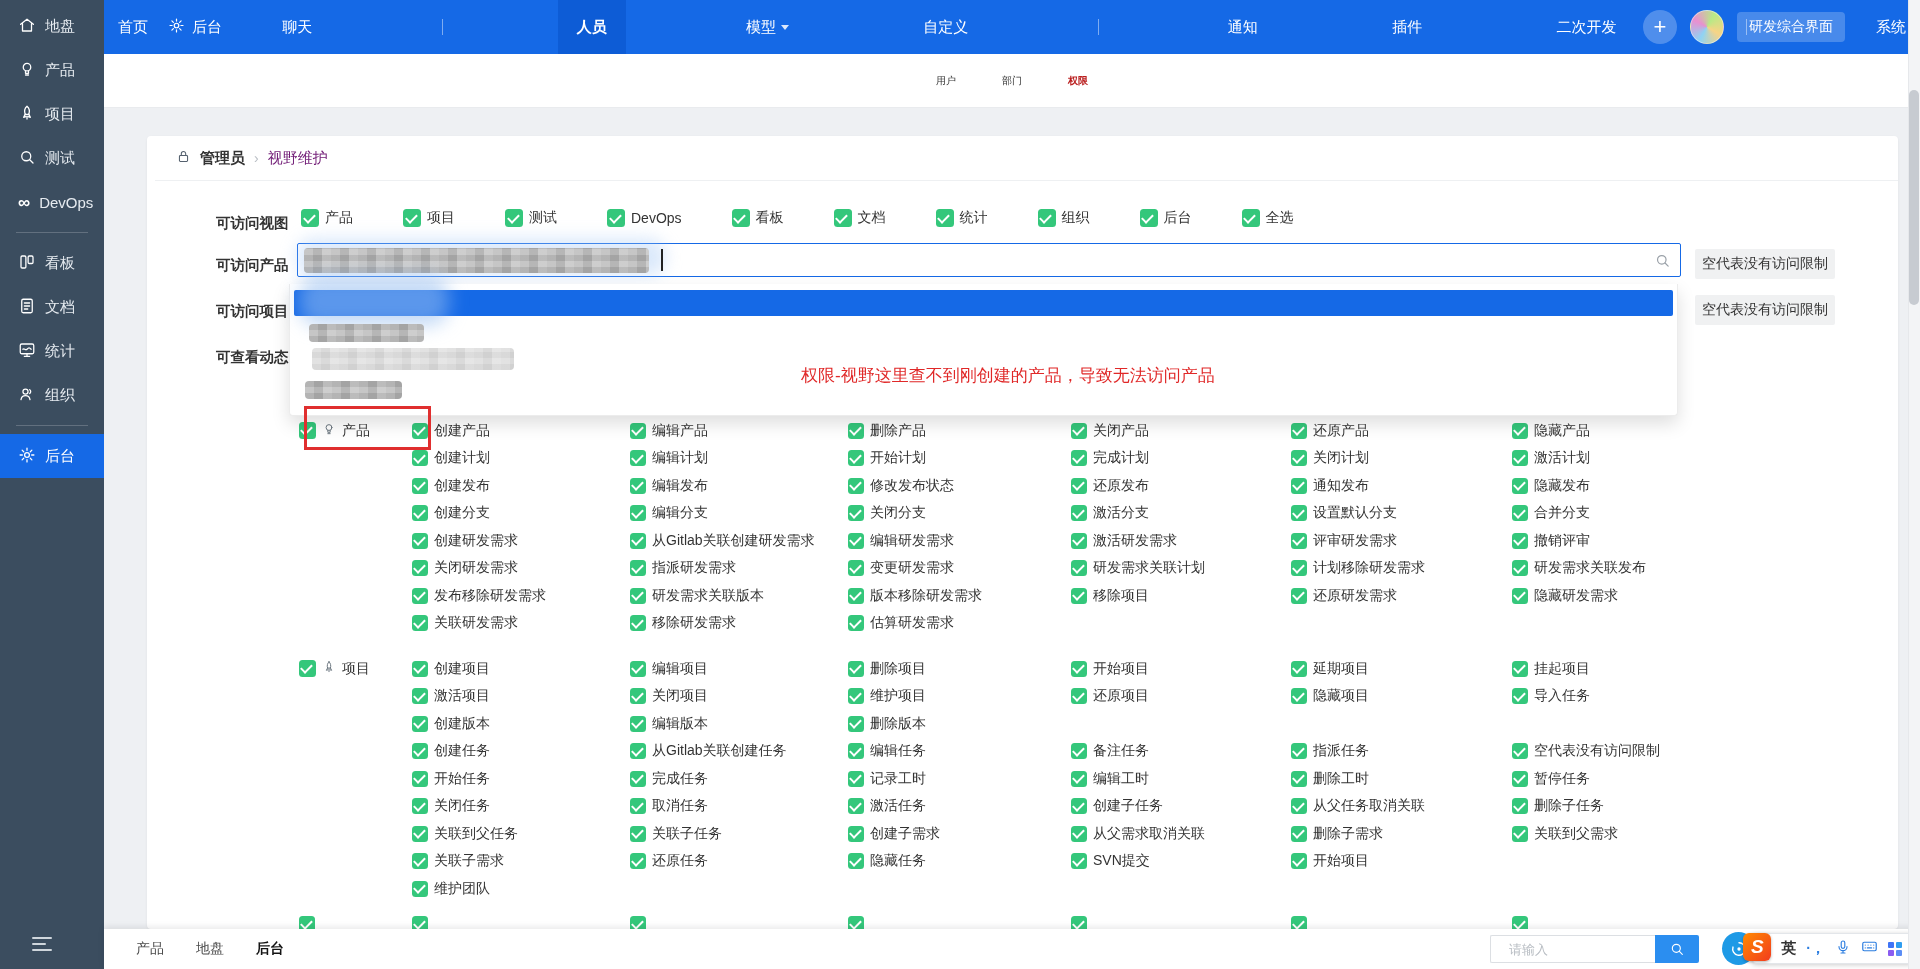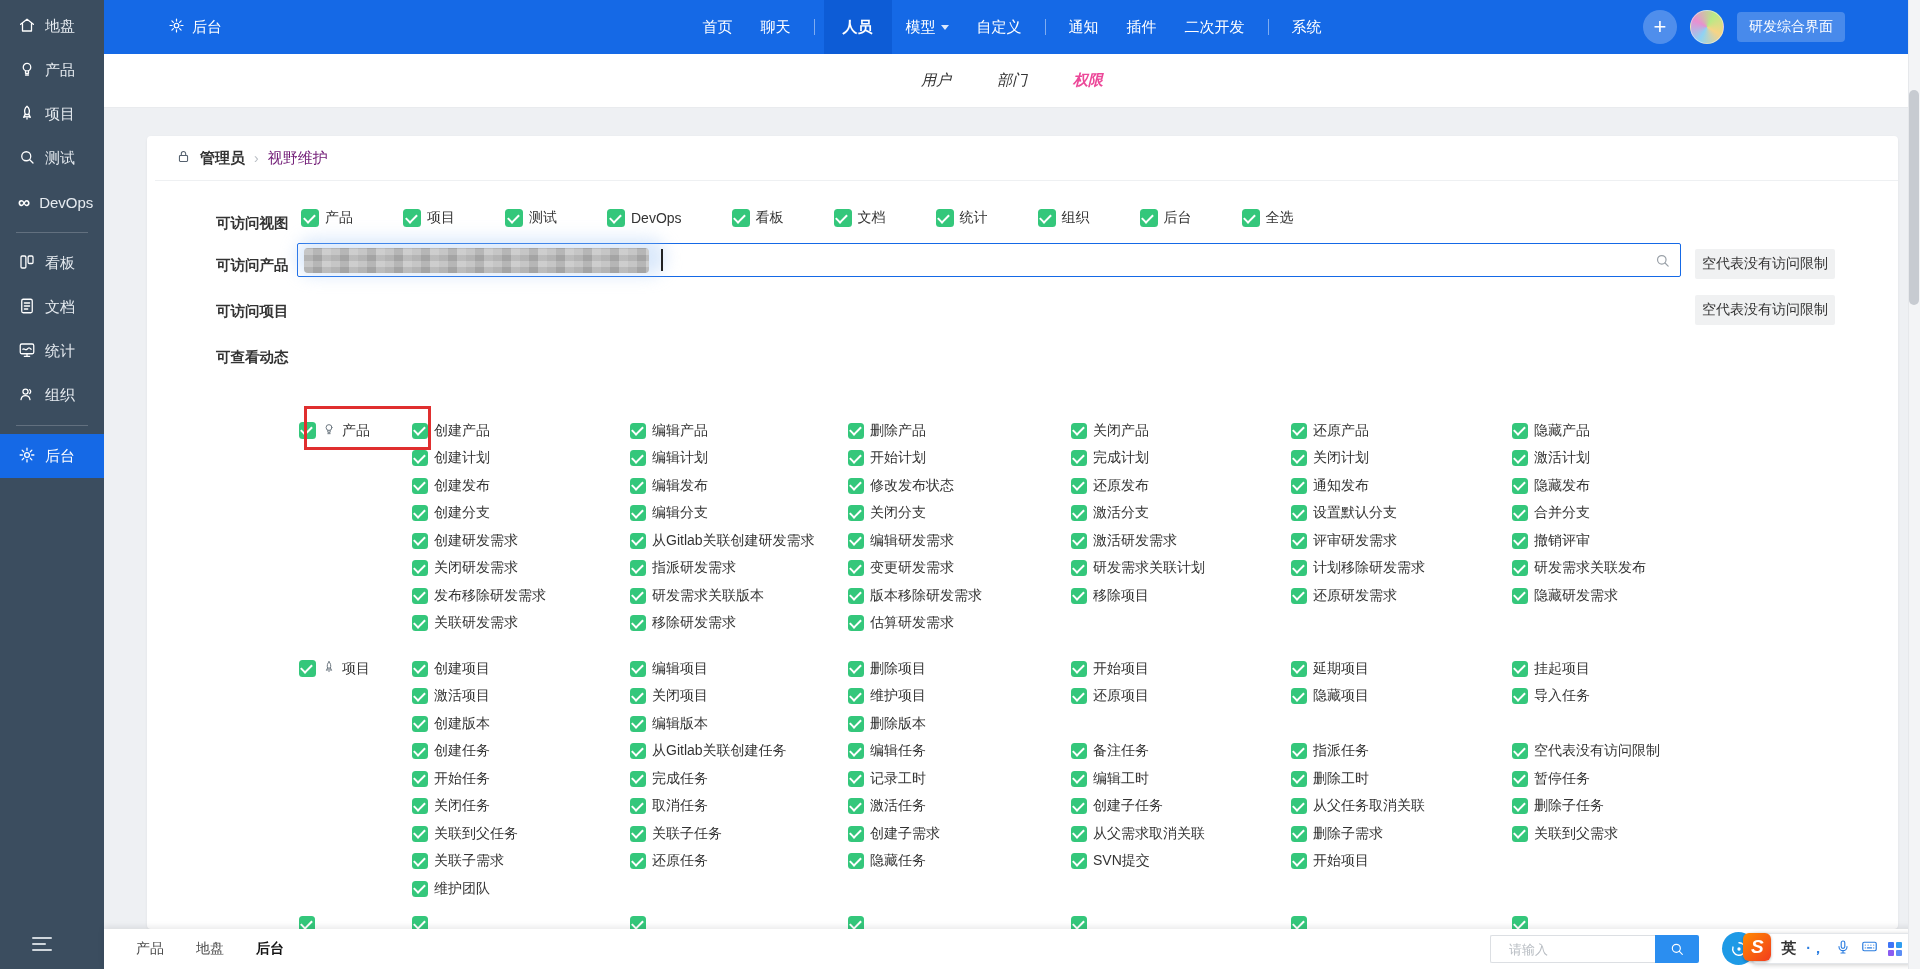--- a/index.html
+++ b/index.html
@@ -15,36 +15,36 @@
   .side-item.active{background:#1569e6;color:#fff;}
   .side-item svg{flex:none;}
   .side-div{border-top:1px solid rgba(255,255,255,.2);margin:8px 16px;}
   .side-toggle{position:absolute;left:32px;bottom:14px;width:20px;}
   .side-toggle i{display:block;height:2px;background:#cfd6dc;margin:4px 0;border-radius:1px;}
   .side-toggle i:nth-child(2){width:14px;}
 
   
   .topbar{position:absolute;left:104px;right:0;top:0;height:54px;background:#1569e6;color:#fff;z-index:10;}
   .tb-left{position:absolute;left:64px;top:0;height:54px;display:flex;align-items:center;gap:7px;font-size:15px;}
-  .tb-nav{position:absolute;left:0;right:0;top:0;height:54px;display:flex;justify-content:center;align-items:center;}
+  .tb-nav{position:absolute;left:0;right:0;top:0;height:54px;display:flex;justify-content:space-between;align-items:center;}
   .tb-item{height:54px;display:flex;align-items:center;padding:0 14px;font-size:15px;cursor:pointer;gap:5px;}
   .tb-item.active{background:#0d5cd6;padding:0 19px;font-weight:700;}
   .tb-divider{width:1px;height:16px;background:rgba(255,255,255,.45);margin:0 9px;}
   .caret{width:0;height:0;border-left:4px solid transparent;border-right:4px solid transparent;border-top:5px solid rgba(255,255,255,.85);}
   .tb-right{position:absolute;right:75px;top:0;height:54px;display:flex;align-items:center;gap:13px;}
   .plus-btn{width:34px;height:34px;border-radius:50%;background:rgba(255,255,255,.25);display:flex;align-items:center;justify-content:center;font-size:22px;font-weight:400;cursor:pointer;line-height:1;}
   .avatar{width:34px;height:34px;border-radius:50%;cursor:pointer;border:1px solid rgba(255,255,255,.4);
           background:conic-gradient(from 210deg,#8fd3f4,#e98fd0,#b8e986,#f7d486,#8fd3f4);}
   .ws-btn{height:30px;padding:0 12px;border-radius:4px;background:rgba(255,255,255,.22);display:flex;align-items:center;font-size:14px;cursor:pointer;}
 
   
   .subnav{position:absolute;left:104px;right:0;top:54px;height:54px;background:#fff;border-bottom:1px solid #e9ebee;
           display:flex;justify-content:center;align-items:center;gap:26px;z-index:5;}
-  .sn-tab{font-size:15px;color:#333;padding:0 10px;cursor:pointer;font-style:italic;}
-  .sn-tab.active{color:#ec4899;font-weight:700;}
+  .sn-tab{font-size:10px;color:#333;padding:0 10px;cursor:pointer;}
+  .sn-tab.active{color:#b91c1c;font-weight:700;}
 
   
   .card{position:absolute;left:147px;top:136px;width:1751px;height:793px;background:#fff;border-radius:4px;
         box-shadow:0 1px 3px rgba(0,0,0,.06);overflow:hidden;z-index:1;padding-left:8px;}
   .breadcrumb{height:45px;border-bottom:1px solid #eef0f2;display:flex;align-items:center;padding-left:21px;gap:9px;}
   .bc-root{font-size:15px;font-weight:700;color:#333;cursor:pointer;}
   .bc-sep{color:#b9bec4;font-size:14px;}
   .bc-cur{font-size:15px;color:#701a75;}
 
   .form-label{width:81px;flex:none;font-size:14.5px;font-weight:700;color:#333;margin-top:11px;}
@@ -776,20 +776,28 @@
           <div class="perm-cell">
             <span class="cb"></span>
           </div>
           <div class="perm-cell">
             <span class="cb"></span>
           </div>
         </div>
       </div>
   </div>
 
+  <div class="dropdown">
+    <div class="dd-selected"></div>
+    <div class="dd-smear"></div>
+    <div class="dd-m1 mosaic"></div>
+    <div class="dd-m2 mosaic light"></div>
+    <div class="dd-m3 mosaic"></div>
+    <div class="annotation">权限-视野这里查不到刚创建的产品，导致无法访问产品</div>
+  </div>
 
   <div class="red-box"></div>
 
   <div class="bottombar">
     <div class="bb-tabs" id="bb-tabs">
         <div class="bb-tab">产品</div>
         <div class="bb-tab">地盘</div>
         <div class="bb-tab active">后台</div>
       </div>
     <div class="bb-search">

